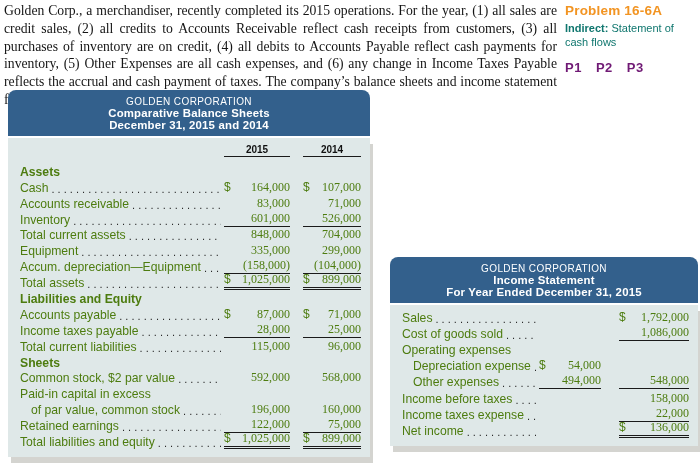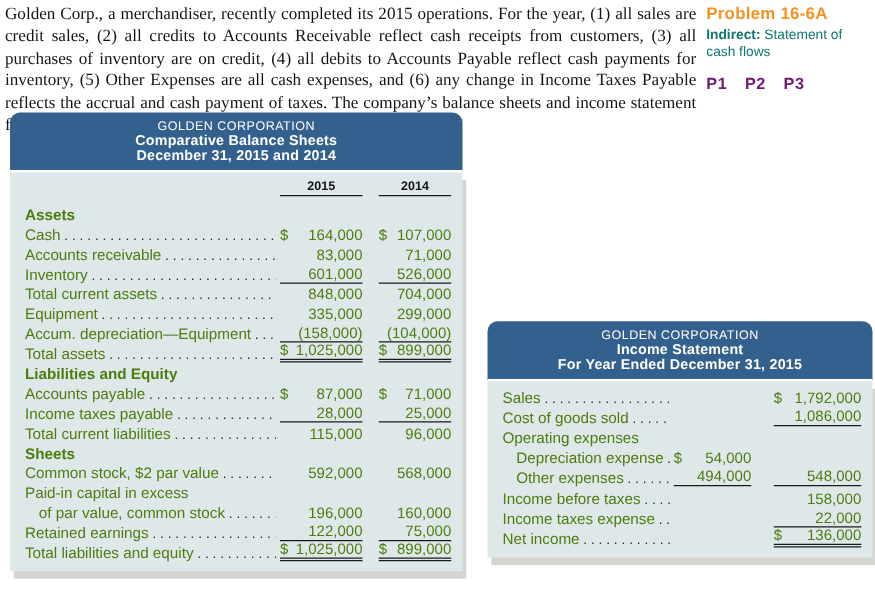--- a/index.html
+++ b/index.html
@@ -53,21 +53,21 @@
   .dots::after { content:". . . . . . . . . . . . . . . . . . . . . . . . . . . . . . . . . . . . . . . . . . . . . . . . . . . . . . . . . ."; }
 
   .val {
     flex:0 0 auto; display:flex; justify-content:space-between; align-items:baseline;
     font-size:12px; white-space:nowrap; padding-bottom:0px;
   }
   .balance-sheet .c1 { width:66px; }
   .balance-sheet .c2 { width:58px; margin-left:13px; }
   .income-stmt  .c1 { width:62px; }
   .income-stmt  .c2 { width:70px; margin-left:18px; }
-  .val .num { margin-left:auto; }
+  .val .num { margin-left:auto;font-family:Liberation Serif, serif; }
   .val.u  { border-bottom:1px solid #1a1a1a; }
   .val.uu { border-bottom:3px double #1a1a1a; }
 
   
   .col-heads { display:flex; justify-content:flex-end; align-items:baseline; height:21px; padding-top:2px; }
   .col-heads .ch {
     font-weight:bold; font-size:10px; text-align:center; color:#111;
     border-bottom:1.6px solid #1a1a1a; padding-bottom:1px;
   }
   .col-heads .ch1 { width:66px; }

